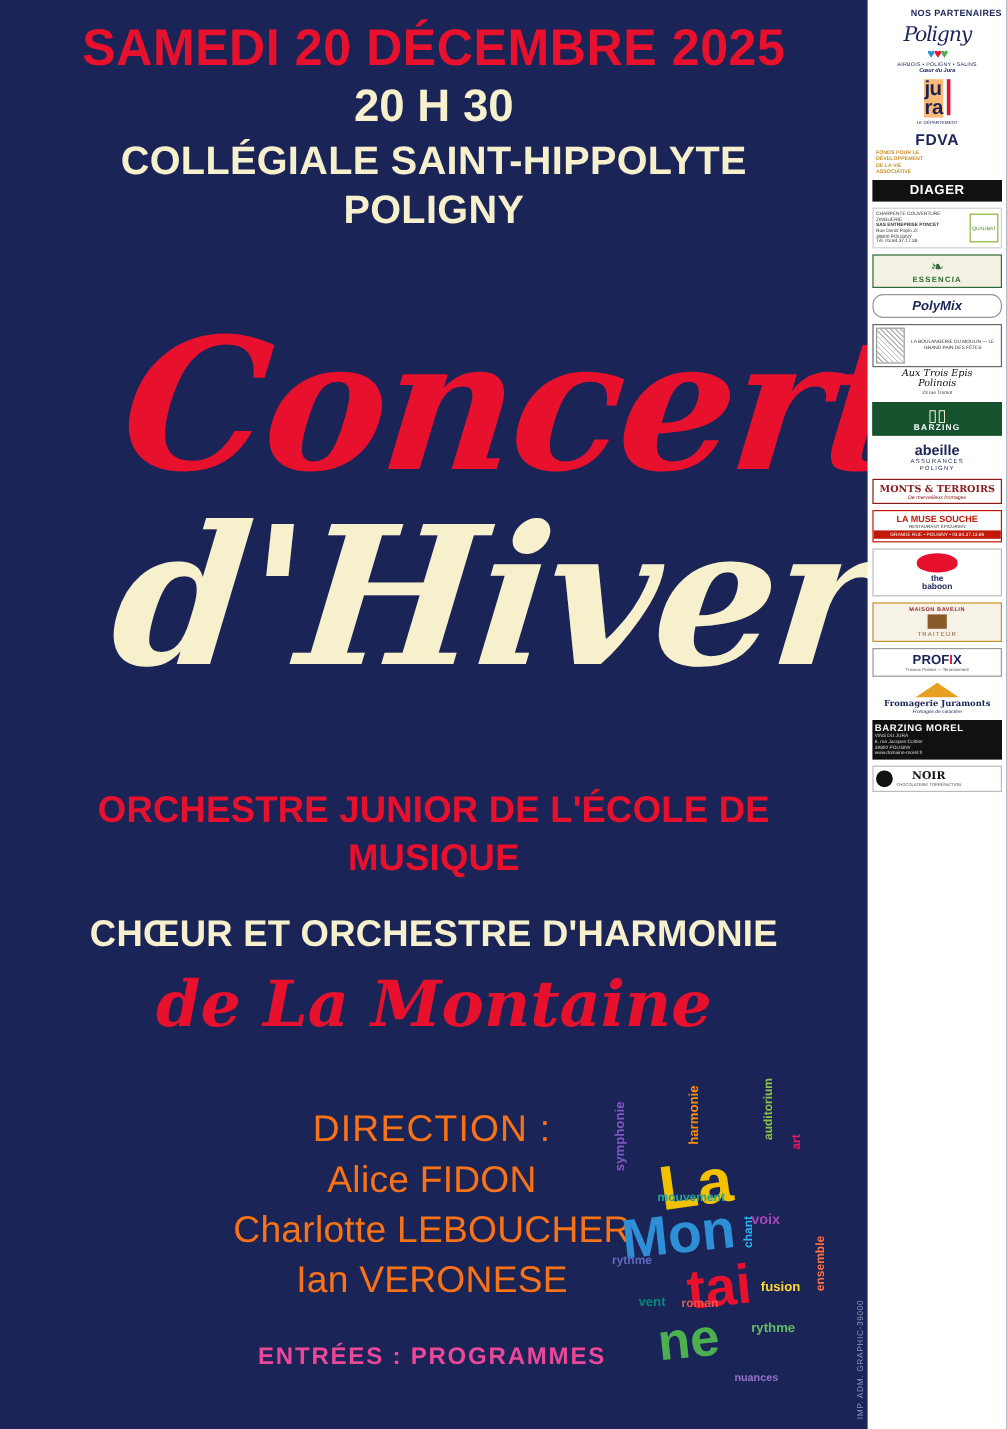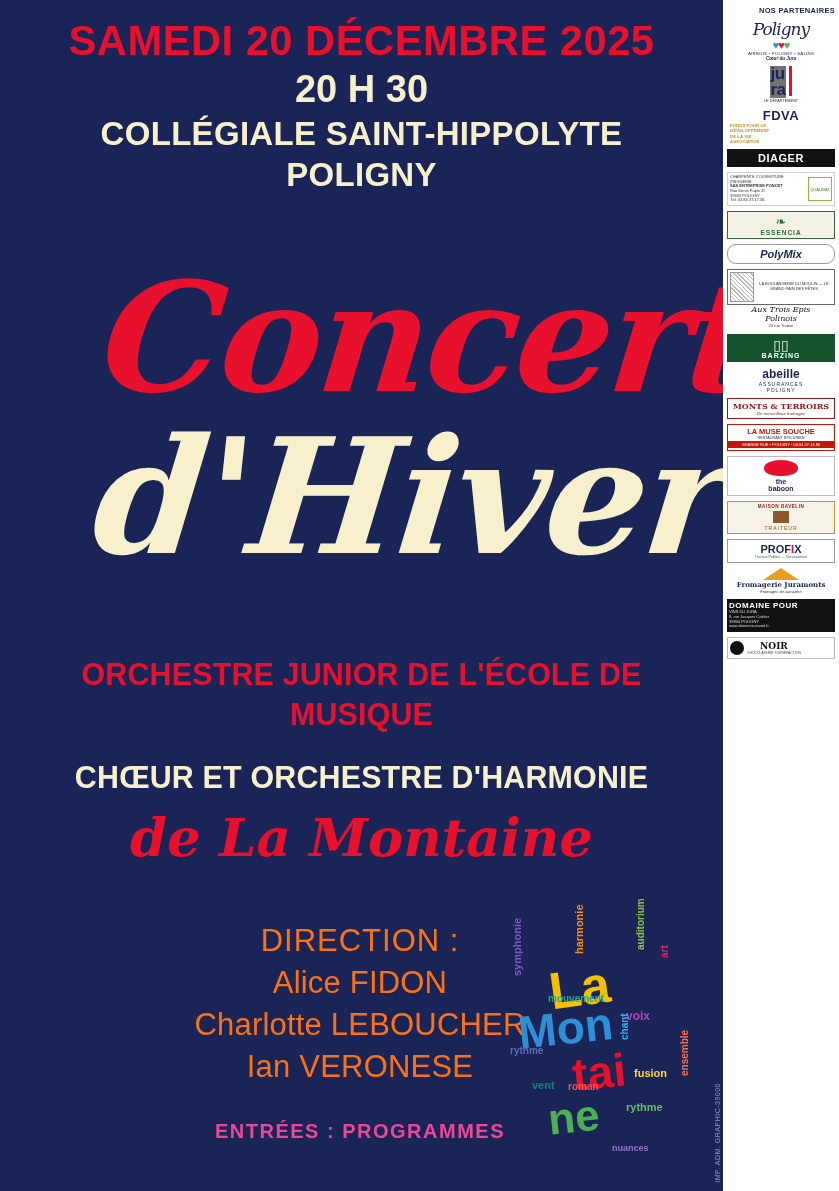--- a/index.html
+++ b/index.html
@@ -234,21 +234,21 @@
     font-weight: bold;
   }
   .hearts { font-size: 11px; letter-spacing: -1px; }
 
   .jura-logo {
     display: inline-block;
     text-align: left;
   }
   .jura-box {
     display: inline-block;
-    background: #737373;
+    background: #fdba74;
     color: #1b2456;
     font-weight: bold;
     font-size: 17px;
     line-height: 0.95;
     font-family: "Liberation Sans", sans-serif;
     letter-spacing: -0.5px;
   }
   .jura-bar {
     display: inline-block;
     vertical-align: top;
@@ -617,21 +617,21 @@
     </div>
 
     <div class="logo juramonts">
       <div class="sun"></div>
       <div class="nm">Fromagerie Juramonts</div>
       <div class="sub">Fromages de caractère</div>
     </div>
 
     <div class="logo">
       <div class="domaine">
-        <div class="nm">DOMAINE POUR</div>
+        <div class="nm">BARZING MOREL</div>
         <div class="sub" style="white-space:pre-line;">VINS DU JURA
 8, rue Jacques Coittier
 39800 POLIGNY
 www.domaine-morel.fr</div>
       </div>
     </div>
 
     <div class="logo">
       <div class="noir">
         <div class="circ"></div>

